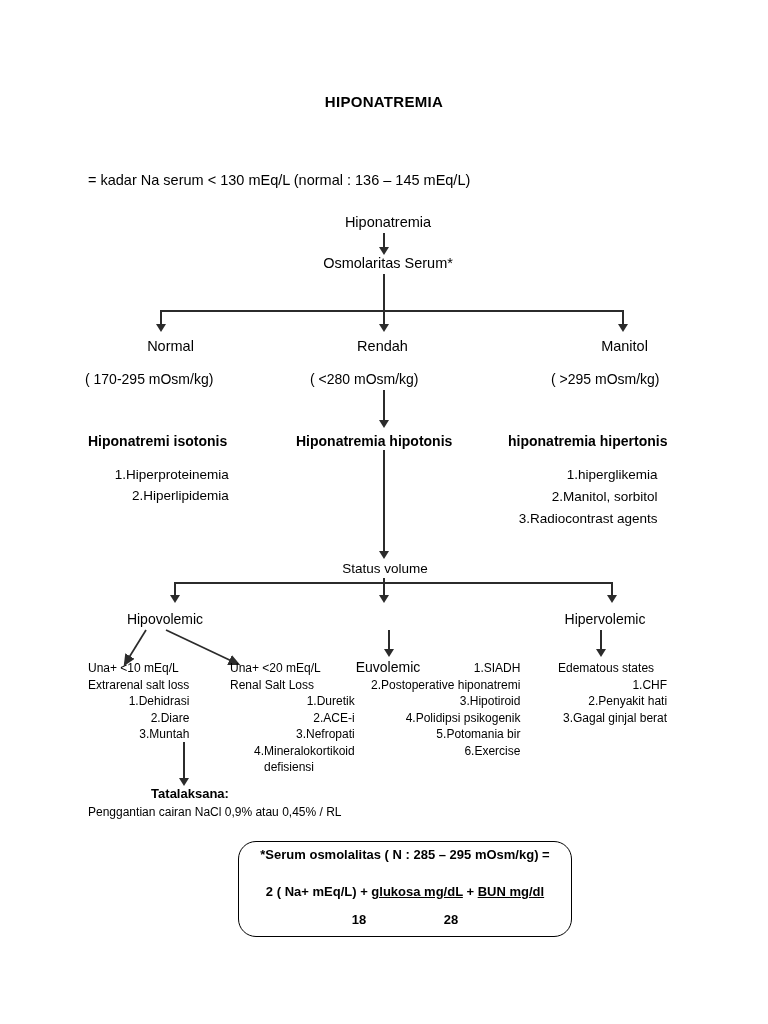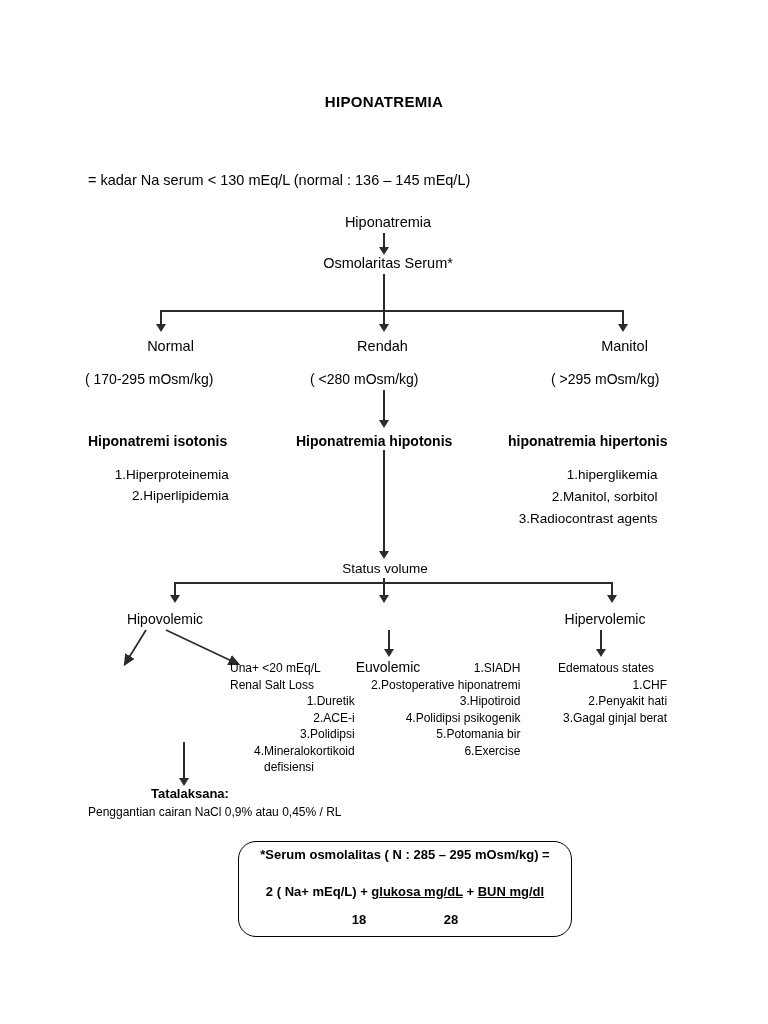--- a/index.html
+++ b/index.html
@@ -201,28 +201,37 @@
     <line x1="36" y1="2" x2="15" y2="36" stroke="#2b2b2b" stroke-width="1.7" marker-end="url(#ah)"></line>
     <line x1="56" y1="2" x2="128" y2="36" stroke="#2b2b2b" stroke-width="1.7" marker-end="url(#ah)"></line>
   </svg>
 
   <div class="abs vline" style="left:388px; top:630px; height:21px;"></div>
   <div class="abs arrowhead" style="left:384px; top:649px;"></div>
 
   <div class="abs vline" style="left:600px; top:630px; height:21px;"></div>
   <div class="abs arrowhead" style="left:596px; top:649px;"></div>
 
+  <div class="abs col col-una10">
+    <div class="head">Una+ &lt;10 mEq/L</div>
+    <div class="head">Extrarenal salt loss</div>
+    <ol class="plainlist">
+      <li><span class="num">1.</span><span>Dehidrasi</span></li>
+      <li><span class="num">2.</span><span>Diare</span></li>
+      <li><span class="num">3.</span><span>Muntah</span></li>
+    </ol>
+  </div>
 
   <div class="abs col col-una20">
     <div class="head">Una+ &lt;20 mEq/L</div>
     <div class="head">Renal Salt Loss</div>
     <ol class="plainlist">
       <li><span class="num">1.</span><span>Duretik</span></li>
       <li><span class="num">2.</span><span>ACE-i</span></li>
-      <li><span class="num">3.</span><span>Polidipsi</span></li>
+      <li><span class="num">3.</span><span>Nefropati</span></li>
       <li class="wide"><span class="num">4.</span><span>Mineralokortikoid</span></li>
     </ol>
     <div class="cont">defisiensi</div>
   </div>
 
   <div class="abs col col-euv">
     <ol class="plainlist">
       <li><span class="num">1.</span><span>SIADH</span></li>
       <li><span class="num">2.</span><span>Postoperative hiponatremi</span></li>
       <li><span class="num">3.</span><span>Hipotiroid</span></li>

